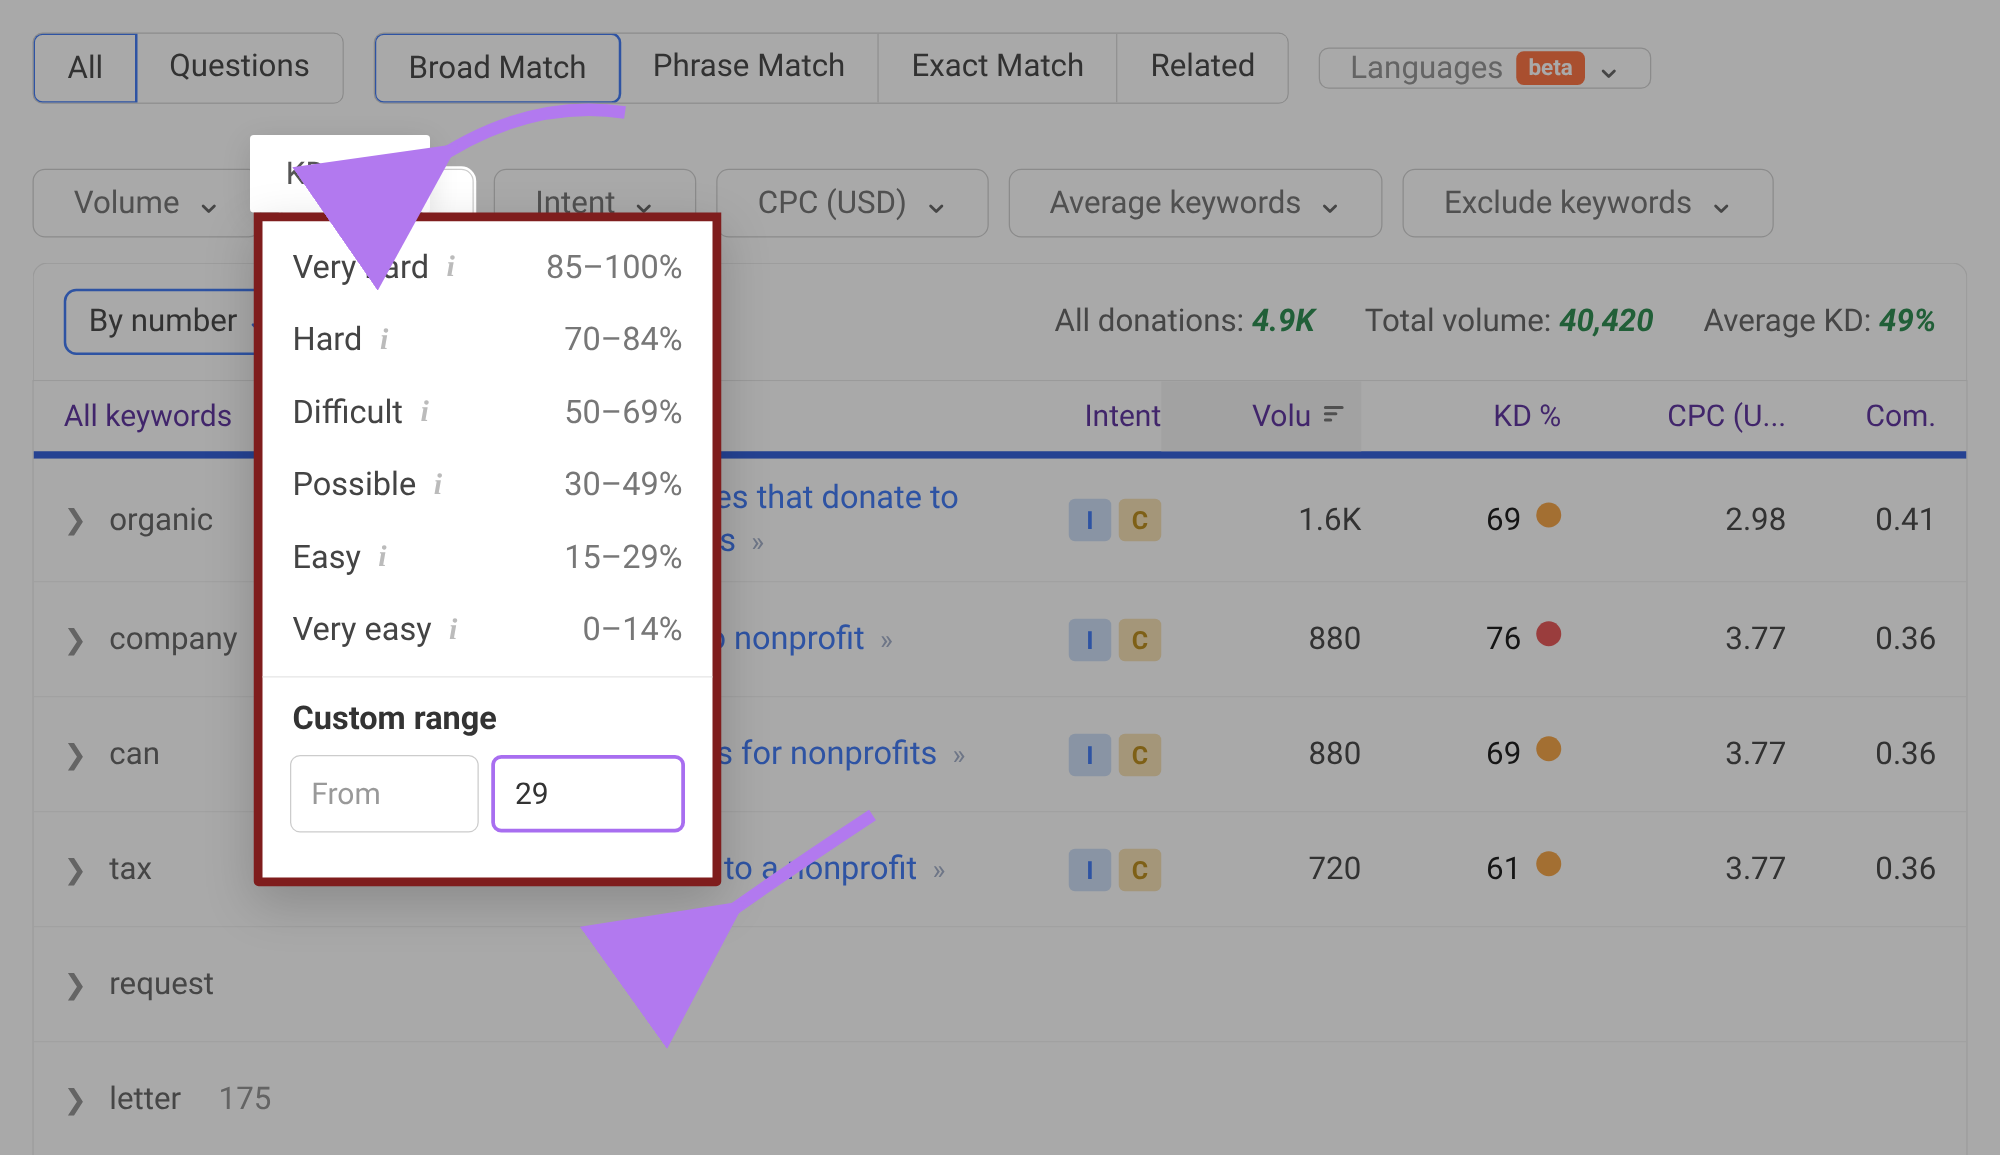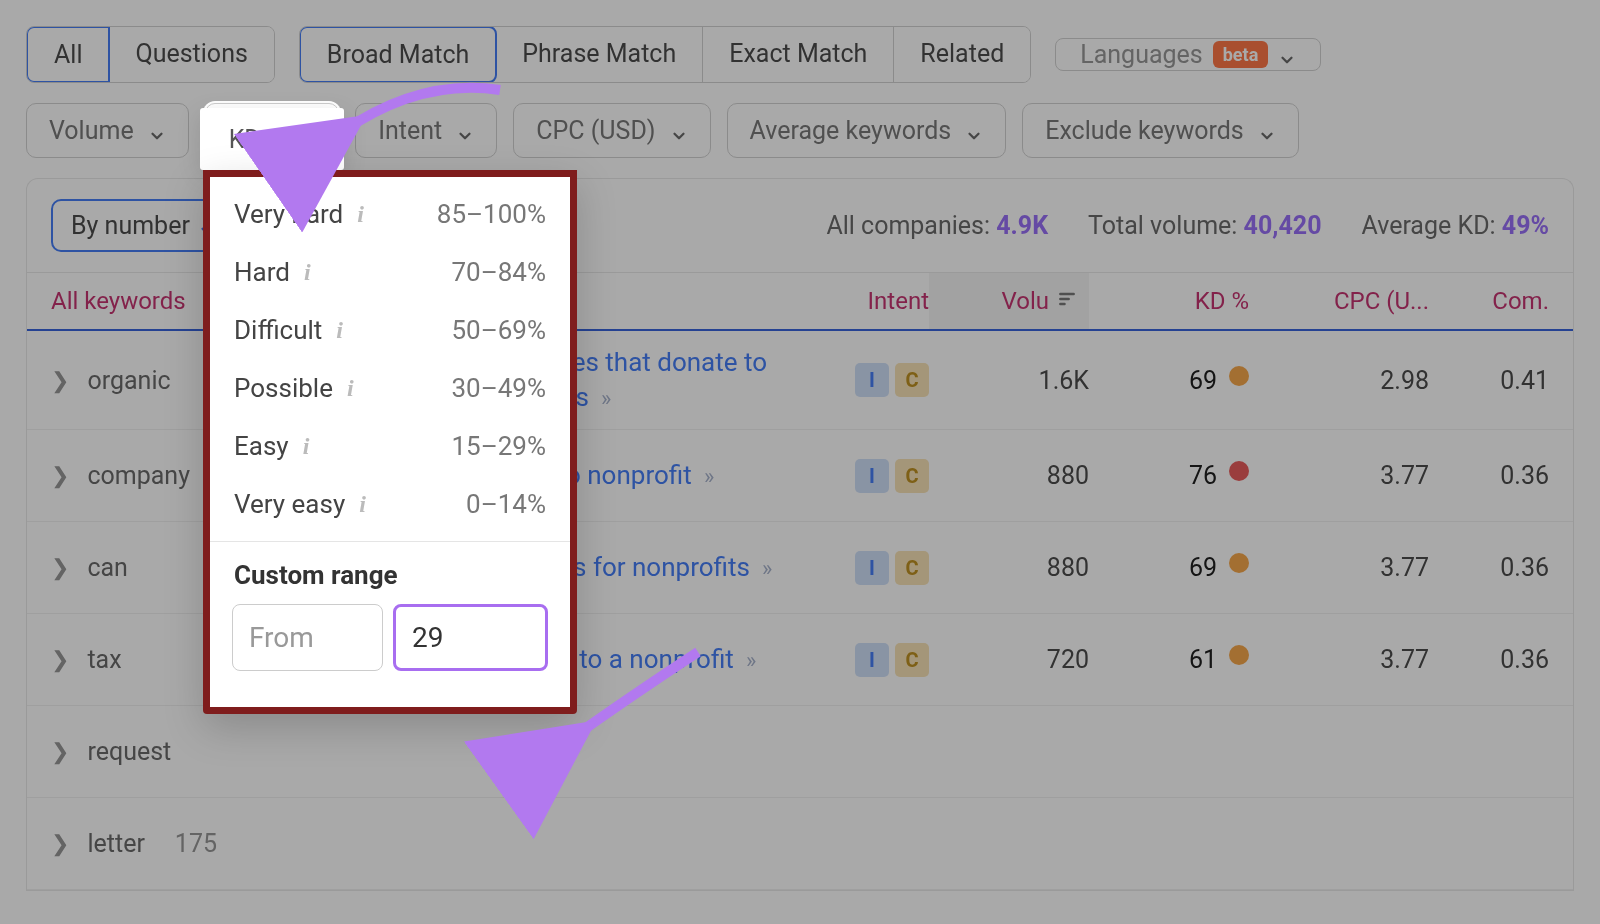--- a/index.html
+++ b/index.html
@@ -11,32 +11,32 @@
 .tab-group { display: flex; border: 1px solid #ccc; border-radius: 8px; overflow: hidden; }
 .tab-group .tab { padding: 12px 26px; font-size: 25px; color: #333; border-right: 1px solid #ccc; cursor: pointer; background: #fff; }
 .tab-group .tab:last-child { border-right: none; }
 .tab-group .tab.active { border: 2px solid #2b6cf5; color: #333; margin: -1px; border-radius: 8px 0 0 8px; z-index: 1; position: relative; }
 .tab-group.match .tab.active { border-radius: 8px; }
 
 .lang-btn { display: flex; align-items: center; gap: 10px; padding: 1px 24px; border: 1px solid #ccc; border-radius: 8px; font-size: 25px; color: #888; cursor: pointer; background:#fff; margin-left: 14px;}
 .beta-badge { background: #ff642d; color: #fff; font-size: 18px; font-weight: 700; padding: 3px 10px; border-radius: 6px; }
 
 .filter-row { display: flex; gap: 16px; margin-bottom: 20px; flex-wrap: wrap; }
-.filter-btn { display: flex; align-items: center; gap: 14px; padding: 12px 22px; border: 1px solid #ccc; border-radius: 10px; font-size: 25px; color: #666; cursor: pointer; background:#fff;}
+.filter-btn { display: flex; align-items: center; gap: 14px; padding: 12px 32px; border: 1px solid #ccc; border-radius: 10px; font-size: 25px; color: #666; cursor: pointer; background:#fff;margin-top:32px;}
 .filter-btn.open { background: #fff; color: #333; border-color: #ccc; box-shadow: 0 0 0 2px #fff; position: relative; z-index: 20; }
 
 .chev { width: 18px; height: 18px; display: inline-block; }
 .chev svg { width: 100%; height: 100%; }
 
 .stats-bar { display: flex; align-items: center; gap: 40px; padding: 20px 24px; border: 1px solid #e5e5e5; border-top-left-radius: 12px; border-top-right-radius: 12px; font-size: 25px; color: #555; background:#fff; border-bottom:none;}
 .stats-bar .pill { display:flex; align-items:center; gap:8px; border: 2px solid #2b6cf5; border-radius: 10px; padding: 10px 18px; color: #333; }
-.stats b { font-weight: 700; color: #8b5cf6; }
+.stats b { font-weight: 700; color: #15803d; font-style: italic; }
 
 .table { border: 1px solid #e5e5e5; border-top: 1px solid #e5e5e5; }
-.thead { display: grid; grid-template-columns: 420px 1fr 120px 160px 160px 180px 120px; align-items: center; padding: 14px 24px; font-size: 24px; color: #be185d; border-bottom: 2px solid #1d4ed8; background:#fff;}
+.thead { display: grid; grid-template-columns: 420px 1fr 120px 160px 160px 180px 120px; align-items: center; padding: 14px 24px; font-size: 24px; color: #4c1d95; border-bottom: 6px solid #1d4ed8; background:#fff;}
 .thead .vol-col { background: #f3f3f3; padding: 14px 12px; margin: -14px 0; display: flex; align-items: center; gap: 8px; justify-content:flex-end;}
 .thead .right { text-align: right; }
 .trow { display: grid; grid-template-columns: 420px 1fr 120px 160px 160px 180px 120px; align-items: center; padding: 14px 24px; font-size: 25px; border-bottom: 1px solid #eee; background:#fff; min-height: 92px;}
 .trow .kw-group { display:flex; align-items:center; gap: 18px; color:#555;}
 .trow .kw-link { color: #2b6cf5; font-size: 26px; line-height: 1.35; }
 .trow .intent-cell { display:flex; gap:6px; }
 .intent-i { background:#c9dbf7; color:#2b6cf5; font-weight:700; width:34px; height:34px; display:flex; align-items:center; justify-content:center; border-radius:5px; font-size:20px;}
 .intent-c { background:#f7deac; color:#b58102; font-weight:700; width:34px; height:34px; display:flex; align-items:center; justify-content:center; border-radius:5px; font-size:20px;}
 .trow .num { text-align: right; color:#333; }
 .kd-cell { display:flex; gap:12px; justify-content:flex-end;}
@@ -48,21 +48,21 @@
 .chev-right { color:#888; font-size:22px; }
 
 .dropdown { position: absolute; left: 203px; top: 170px; width: 374px; background: #fff; border: 7px solid #7f1d1d; border-radius: 0 0 4px 4px; box-shadow: 0 14px 40px rgba(0,0,0,0.18); z-index: 30; padding: 8px 0 20px; }
 .dd-item { display: flex; justify-content: space-between; align-items: center; padding: 14px 24px; font-size: 26px; color: #555; cursor:pointer;}
 .dd-item .lbl { display:flex; align-items:center; gap: 14px; color:#444;}
 .info-i { color:#bbb; font-style: italic; font-family: Georgia, serif; font-size: 24px; font-weight:700;}
 .dd-item .rng { color:#777; }
 .dd-sep { height:1px; background:#e5e5e5; margin: 8px 0 14px; }
 .dd-title { font-size: 26px; font-weight:700; padding: 4px 24px 14px; color:#333;}
 .dd-inputs { display:flex; gap: 10px; padding: 0 22px 16px; }
-.dd-inputs input { flex:1; min-width:0; border:1px solid #ccc; border-radius:8px; padding: 14px 16px; font-size: 28px; color:#333; }
+.dd-inputs input { flex:1; min-width:0; border:1px solid #ccc; border-radius:8px; padding: 14px 16px; font-size: 24px; color:#333; }
 .dd-inputs input::placeholder { color:#999; }
 .dd-inputs input.hl { border: 3px solid #a86ef0; }
 .dd-apply { margin: 0 22px; width: calc(100% - 44px); background:#0a9df5; color:#fff; border:none; border-radius:10px; padding: 14px 0; font-size: 27px; font-weight:700; cursor:pointer;}
 
 .overlay-dim { position: absolute; inset: 0; background: rgba(50,50,50,0.42); z-index: 10; pointer-events: none; }
 
 .spotlight-filter { position: absolute; left: 200px; top: 108px; width: 144px; height: 62px; background: #fff; border-radius: 3px; z-index: 25; display: flex; align-items: center; justify-content: center; gap: 12px; font-size: 25px; color: #555; box-shadow: 0 6px 24px rgba(0,0,0,0.12); }
 
 .arrow { position: absolute; z-index: 40; pointer-events:none;}
 .arrow svg { overflow: visible; }
@@ -134,21 +134,21 @@
   </div>
 
   <div class="stats-bar">
     <div class="pill">
       <span>By number</span>
       <span class="chev"><svg viewBox="0 0 24 24">
             <path d="M6 9l6 6 6-6" fill="none" stroke="#2b6cf5" stroke-width="3" stroke-linecap="round" stroke-linejoin="round"></path>
           </svg></span>
     </div>
     <div class="stats" style="margin-left:auto; display:flex; gap:40px;">
-      <span><span>All companies:</span> <b>4.9K</b></span>
+      <span><span>All donations:</span> <b>4.9K</b></span>
       <span><span>Total volume:</span> <b>40,420</b></span>
       <span><span>Average KD:</span> <b>49%</b></span>
     </div>
   </div>
 
   <div class="table">
     <div class="thead">
       <div>All keywords</div>
       <div>Keyword</div>
       <div class="right">Intent</div>

